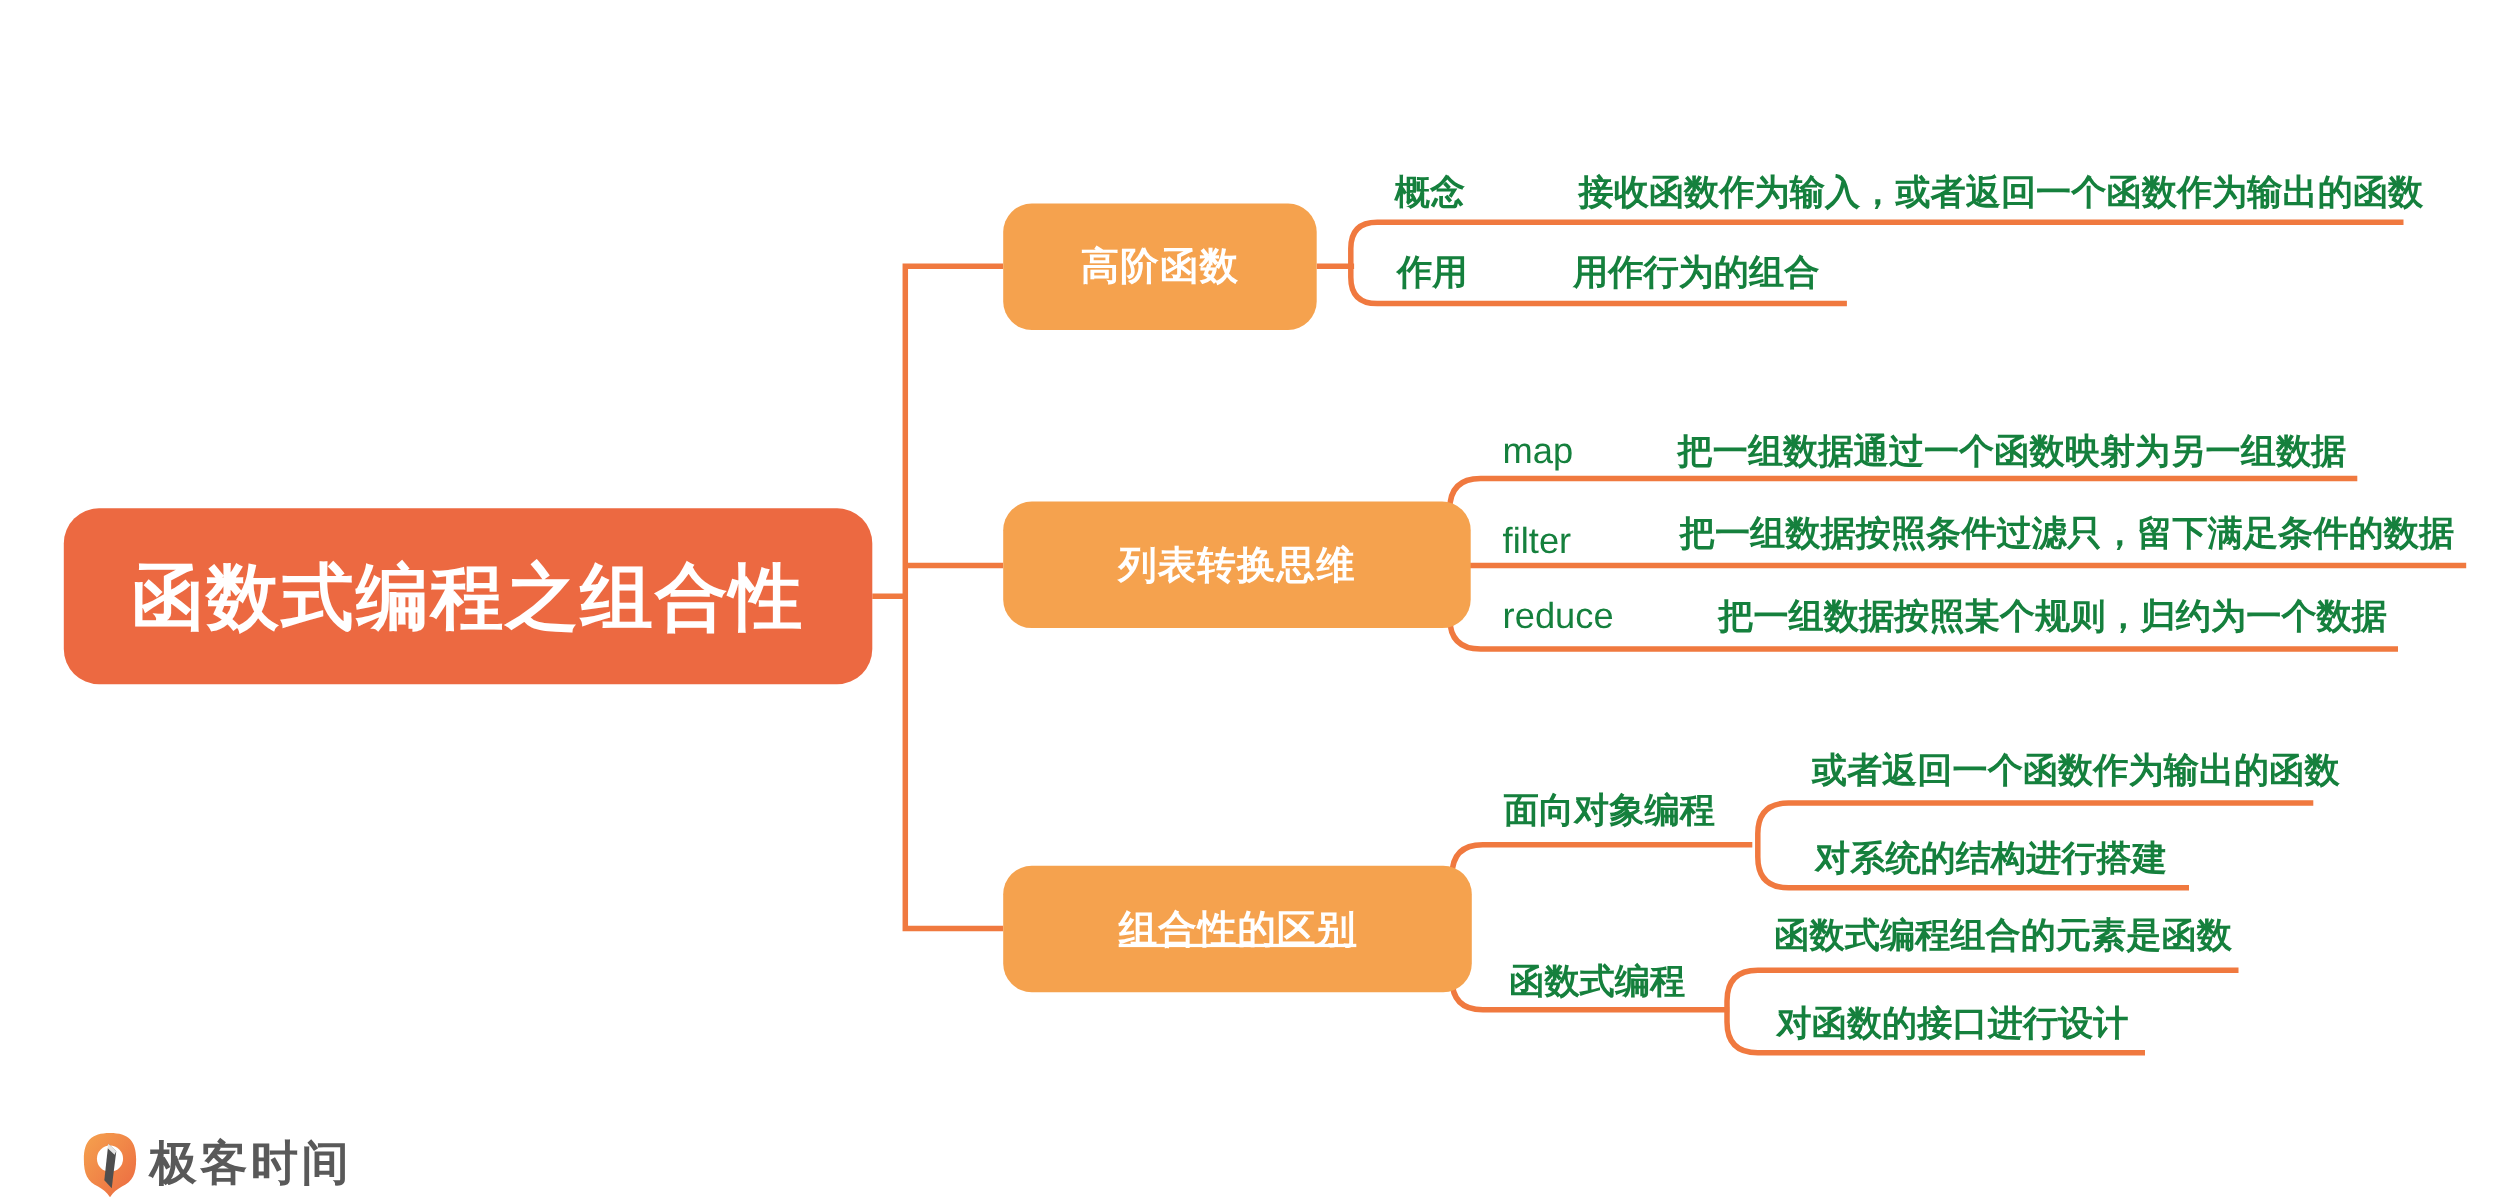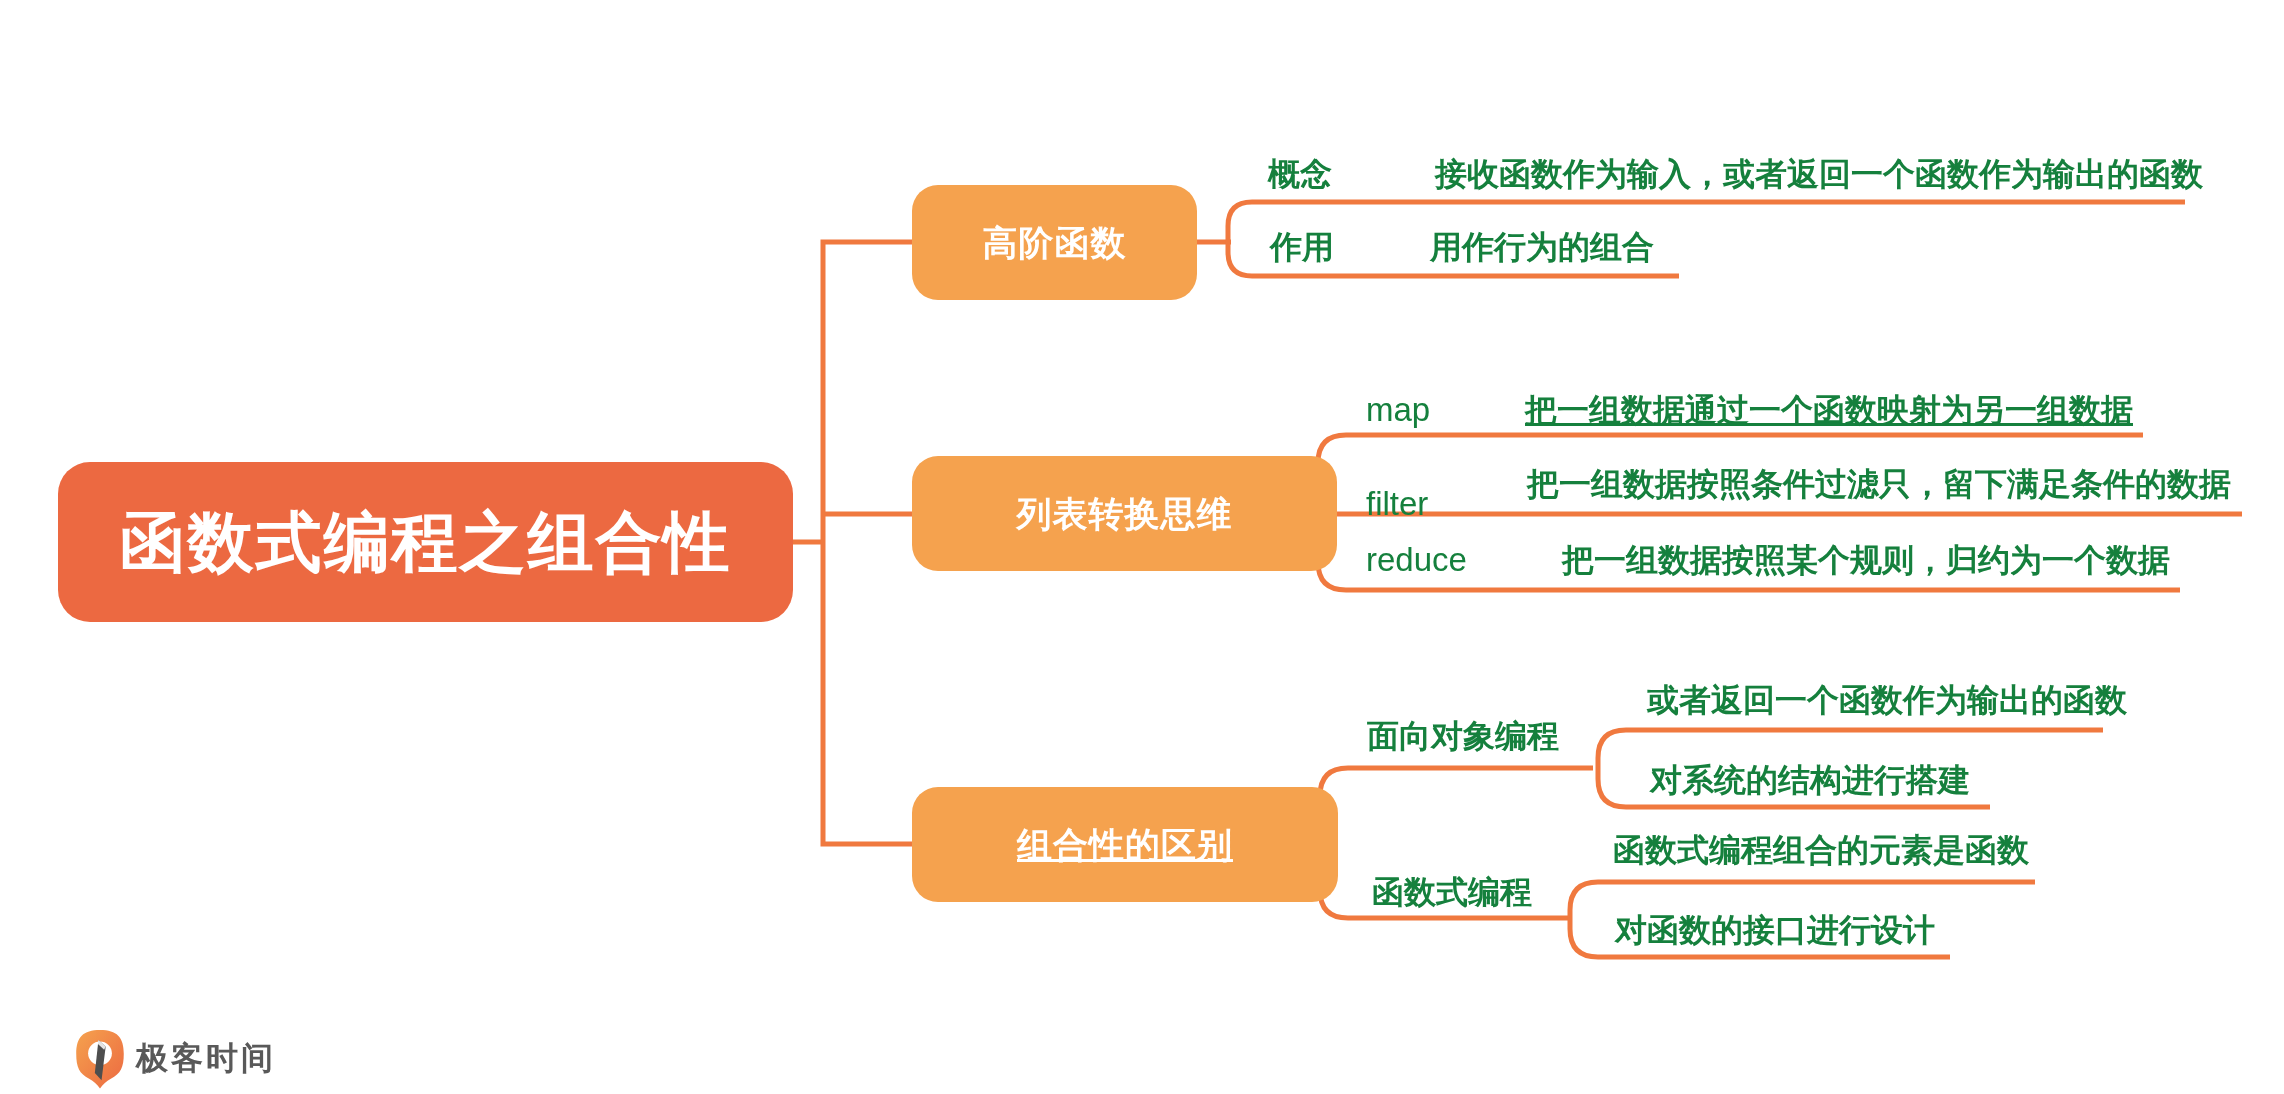--- a/index.html
+++ b/index.html
@@ -25,21 +25,21 @@
   .b3{left:912px;top:787px;width:426px;text-decoration:underline;}
   .leaf{
     position:absolute;height:44px;line-height:44px;font-size:32px;font-weight:700;
     color:#15803d;white-space:nowrap;
   }
   .latin{font-weight:500;font-size:33px;}
   .logo{position:absolute;left:74px;top:1026px;height:64px;}
   .logo-icon{position:absolute;left:0;top:2px;}
   .logo-text{
     position:absolute;left:62px;top:0;height:64px;line-height:64px;
-    font-size:32px;font-weight:700;color:#595959;letter-spacing:3px;white-space:nowrap;
+    font-size:43px;font-weight:700;color:#595959;letter-spacing:3px;white-space:nowrap;
   }
 </style>
 </head>
 <body>
 
 <div class="canvas">
 
   <svg class="lines" width="2284" height="1094" viewBox="0 0 2284 1094">
     <g fill="none" stroke="#F0793F" stroke-width="5">
 
@@ -65,22 +65,22 @@
   <div class="node branch-node b1">高阶函数</div>
   <div class="node branch-node b2">列表转换思维</div>
   <div class="node branch-node b3">组合性的区别</div>
 
   <div class="leaf" style="left:1268px;top:152px;">概念</div>
   <div class="leaf" style="left:1435px;top:152px;">接收函数作为输入，或者返回一个函数作为输出的函数</div>
   <div class="leaf" style="left:1270px;top:225px;">作用</div>
   <div class="leaf" style="left:1430px;top:225px;">用作行为的组合</div>
 
   <div class="leaf latin" style="left:1366px;top:388px;">map</div>
-  <div class="leaf" style="left:1525px;top:388px;text-decoration:underline;">把一组数据通过一个函数映射为另一组数据</div>
-  <div class="leaf latin" style="left:1366px;top:482px;text-align:center;">filter</div>
+  <div class="leaf" style="left:1525px;top:388px;">把一组数据通过一个函数映射为另一组数据</div>
+  <div class="leaf latin" style="left:1366px;top:470px;text-align:center;">filter</div>
   <div class="leaf" style="left:1527px;top:462px;">把一组数据按照条件过滤只，留下满足条件的数据</div>
   <div class="leaf latin" style="left:1366px;top:538px;">reduce</div>
   <div class="leaf" style="left:1562px;top:538px;">把一组数据按照某个规则，归约为一个数据</div>
 
   <div class="leaf" style="left:1367px;top:714px;">面向对象编程</div>
   <div class="leaf" style="left:1647px;top:678px;">或者返回一个函数作为输出的函数</div>
   <div class="leaf" style="left:1650px;top:758px;">对系统的结构进行搭建</div>
 
   <div class="leaf" style="left:1372px;top:870px;">函数式编程</div>
   <div class="leaf" style="left:1613px;top:828px;">函数式编程组合的元素是函数</div>

